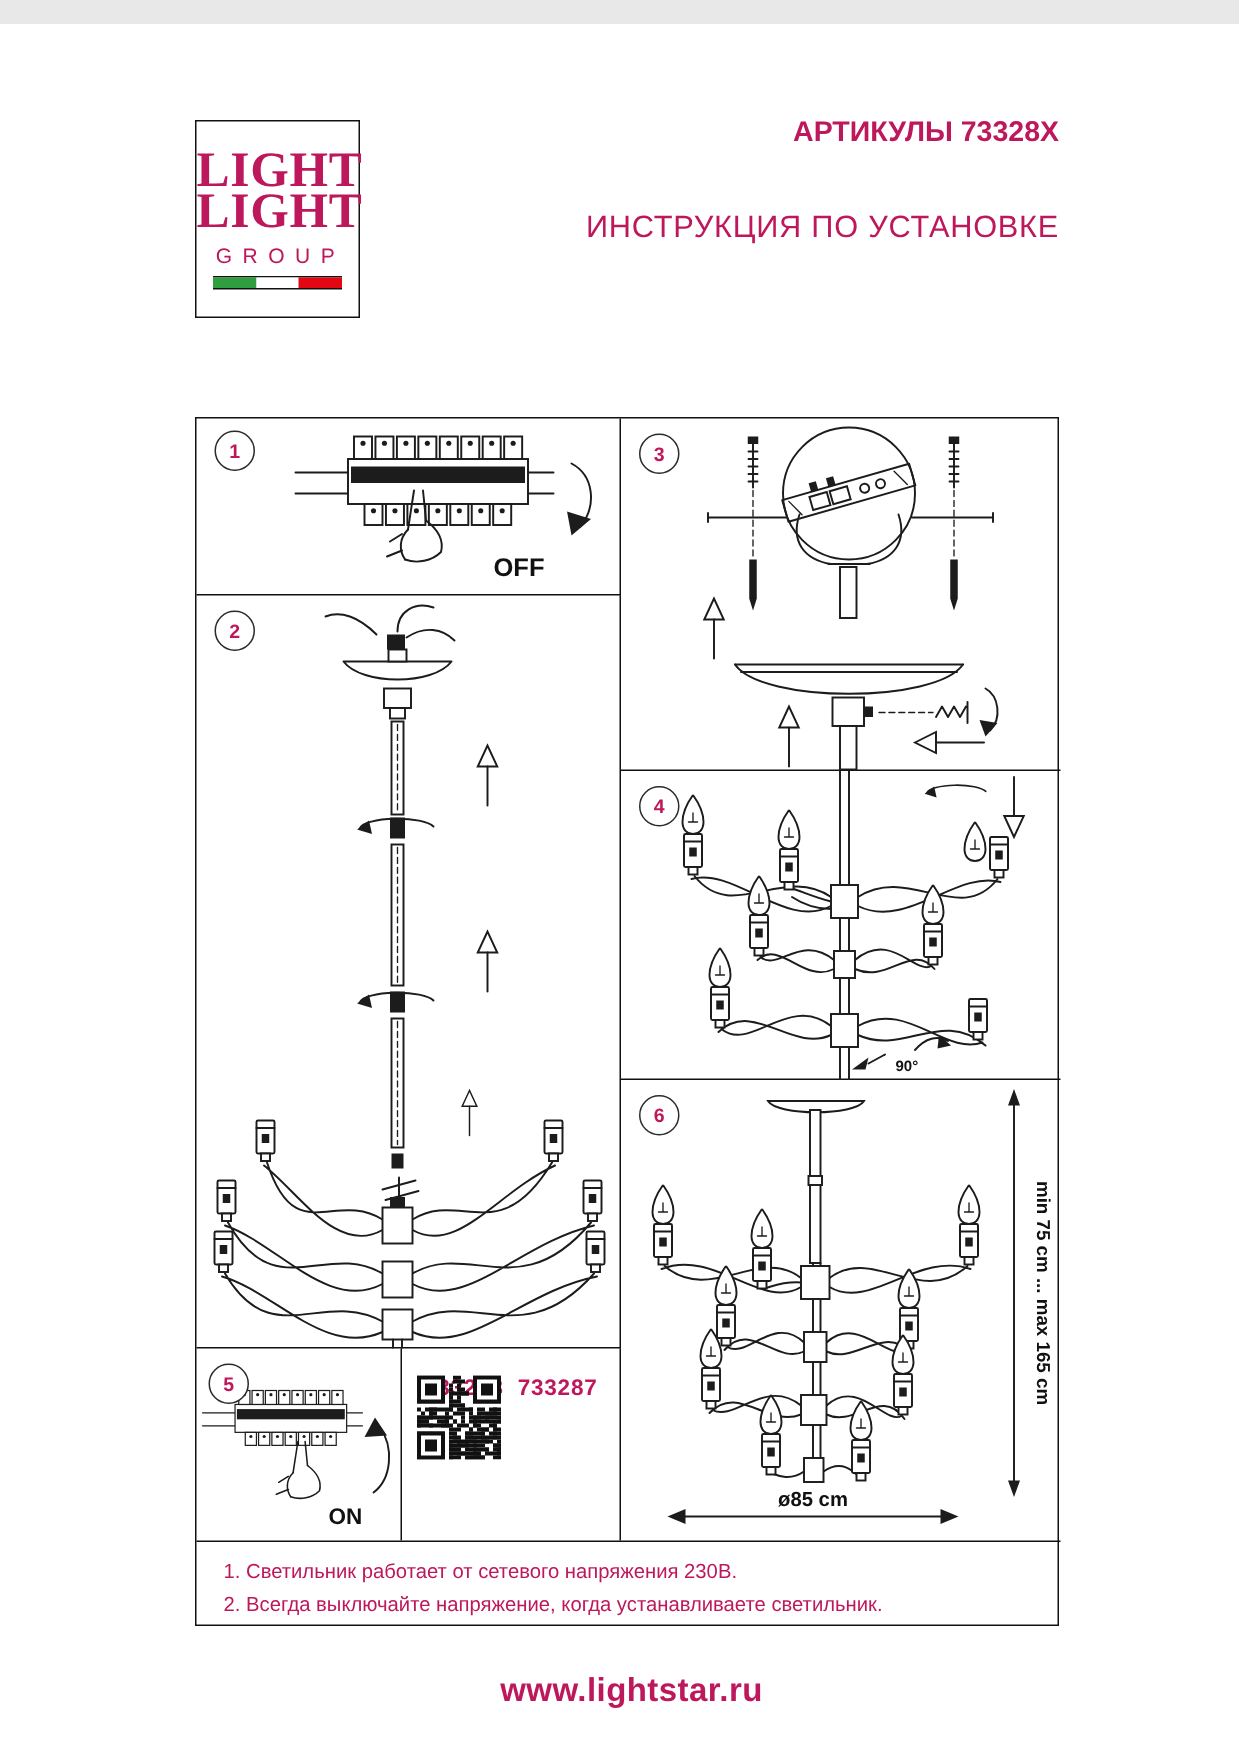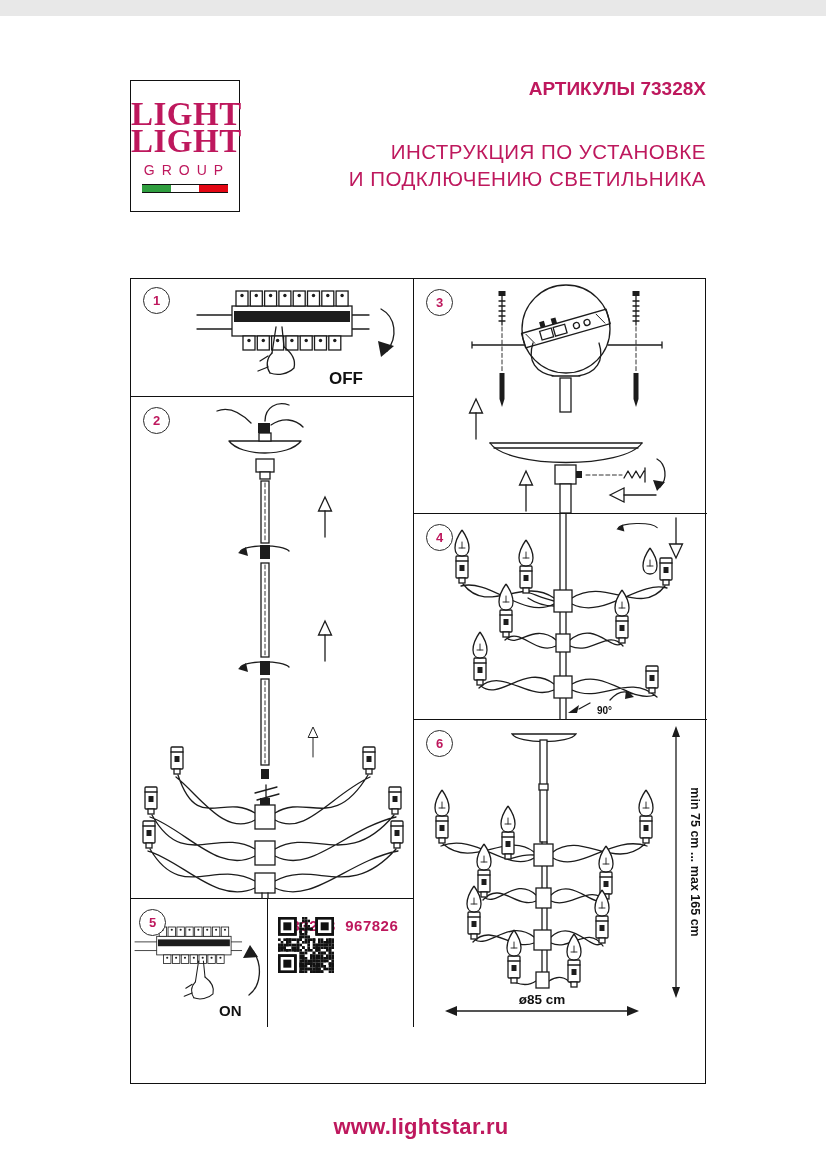--- a/index.html
+++ b/index.html
@@ -136,21 +136,20 @@
       <div style="background:#e30613"></div>
     </div>
   </div>
 
   <div class="titles">
     <div class="t1">
       <div>АРТИКУЛЫ 73328X</div>
     </div>
     <div class="t2">
       <div>ИНСТРУКЦИЯ ПО УСТАНОВКЕ</div>
-      <div>И ПОДКЛЮЧЕНИЮ СВЕТИЛЬНИКА</div>
     </div>
   </div>
 
   <div class="grid">
 
     <div class="panel b-r b-b" style="left:0;top:0;width:283px;height:118px;">
       <div class="badge" style="left:12px;top:8px;">1</div>
       <svg width="283" height="118" viewBox="0 0 283 118">
         <use href="#d-breaker" transform="translate(66,12)"></use>
         <use href="#d-hand" transform="translate(148,48)"></use>
@@ -370,21 +369,21 @@
                 <rect x="37.33333333333333" y="0" width="18.666666666666664" height="18.666666666666664" fill="#111"></rect>
                 <rect x="40" y="2.6666666666666665" width="13.333333333333332" height="13.333333333333332" fill="#fff"></rect>
                 <rect x="42.666666666666664" y="5.333333333333333" width="8" height="8" fill="#111"></rect>
                 <rect x="0" y="37.33333333333333" width="18.666666666666664" height="18.666666666666664" fill="#111"></rect>
                 <rect x="2.6666666666666665" y="40" width="13.333333333333332" height="13.333333333333332" fill="#fff"></rect>
                 <rect x="5.333333333333333" y="42.666666666666664" width="8" height="8" fill="#111"></rect>
               </svg>
             </div>
         </div>
         <div class="qrcol">
-          <div class="artnum">967826</div>
+          <div class="artnum">733287</div>
           <div class="qrbox">
               <svg width="56" height="56" viewBox="0 0 56 56">
                 <rect x="26.666666666666664" y="2.6666666666666665" width="2.6666666666666665" height="2.6666666666666665" fill="#111"></rect>
                 <rect x="29.333333333333332" y="2.6666666666666665" width="2.6666666666666665" height="2.6666666666666665" fill="#111"></rect>
                 <rect x="21.333333333333332" y="5.333333333333333" width="2.6666666666666665" height="2.6666666666666665" fill="#111"></rect>
                 <rect x="21.333333333333332" y="8" width="2.6666666666666665" height="2.6666666666666665" fill="#111"></rect>
                 <rect x="26.666666666666664" y="8" width="2.6666666666666665" height="2.6666666666666665" fill="#111"></rect>
                 <rect x="21.333333333333332" y="10.666666666666666" width="2.6666666666666665" height="2.6666666666666665" fill="#111"></rect>
                 <rect x="26.666666666666664" y="10.666666666666666" width="2.6666666666666665" height="2.6666666666666665" fill="#111"></rect>
                 <rect x="29.333333333333332" y="10.666666666666666" width="2.6666666666666665" height="2.6666666666666665" fill="#111"></rect>
@@ -638,18 +637,24 @@
         <polygon class="fl" points="262,278 258,267 266,267"></polygon>
         <text transform="translate(277,142) rotate(90)" text-anchor="middle" font-size="12.5" class="svgtxt">min 75 cm ... max 165 cm</text>
 
         <line x1="40" y1="291" x2="216" y2="291" class="ln"></line>
         <polygon class="fl" points="31,291 43,286 43,296"></polygon>
         <polygon class="fl" points="225,291 213,286 213,296"></polygon>
         <text x="128" y="284" text-anchor="middle" font-size="13.5" class="svgtxt">ø85 cm</text>
       </svg>
     </div>
 
+    <div class="panel b-t" style="left:0;top:748px;width:576px;height:58px;">
+      <div class="notes">
+        <div>1. Светильник работает от сетевого напряжения 230В.</div>
+        <div>2. Всегда выключайте напряжение, когда устанавливаете светильник.</div>
+      </div>
+    </div>
 
   </div>
 
   <div class="site">www.lightstar.ru</div>
 
 </div>
 
 </body></html>

